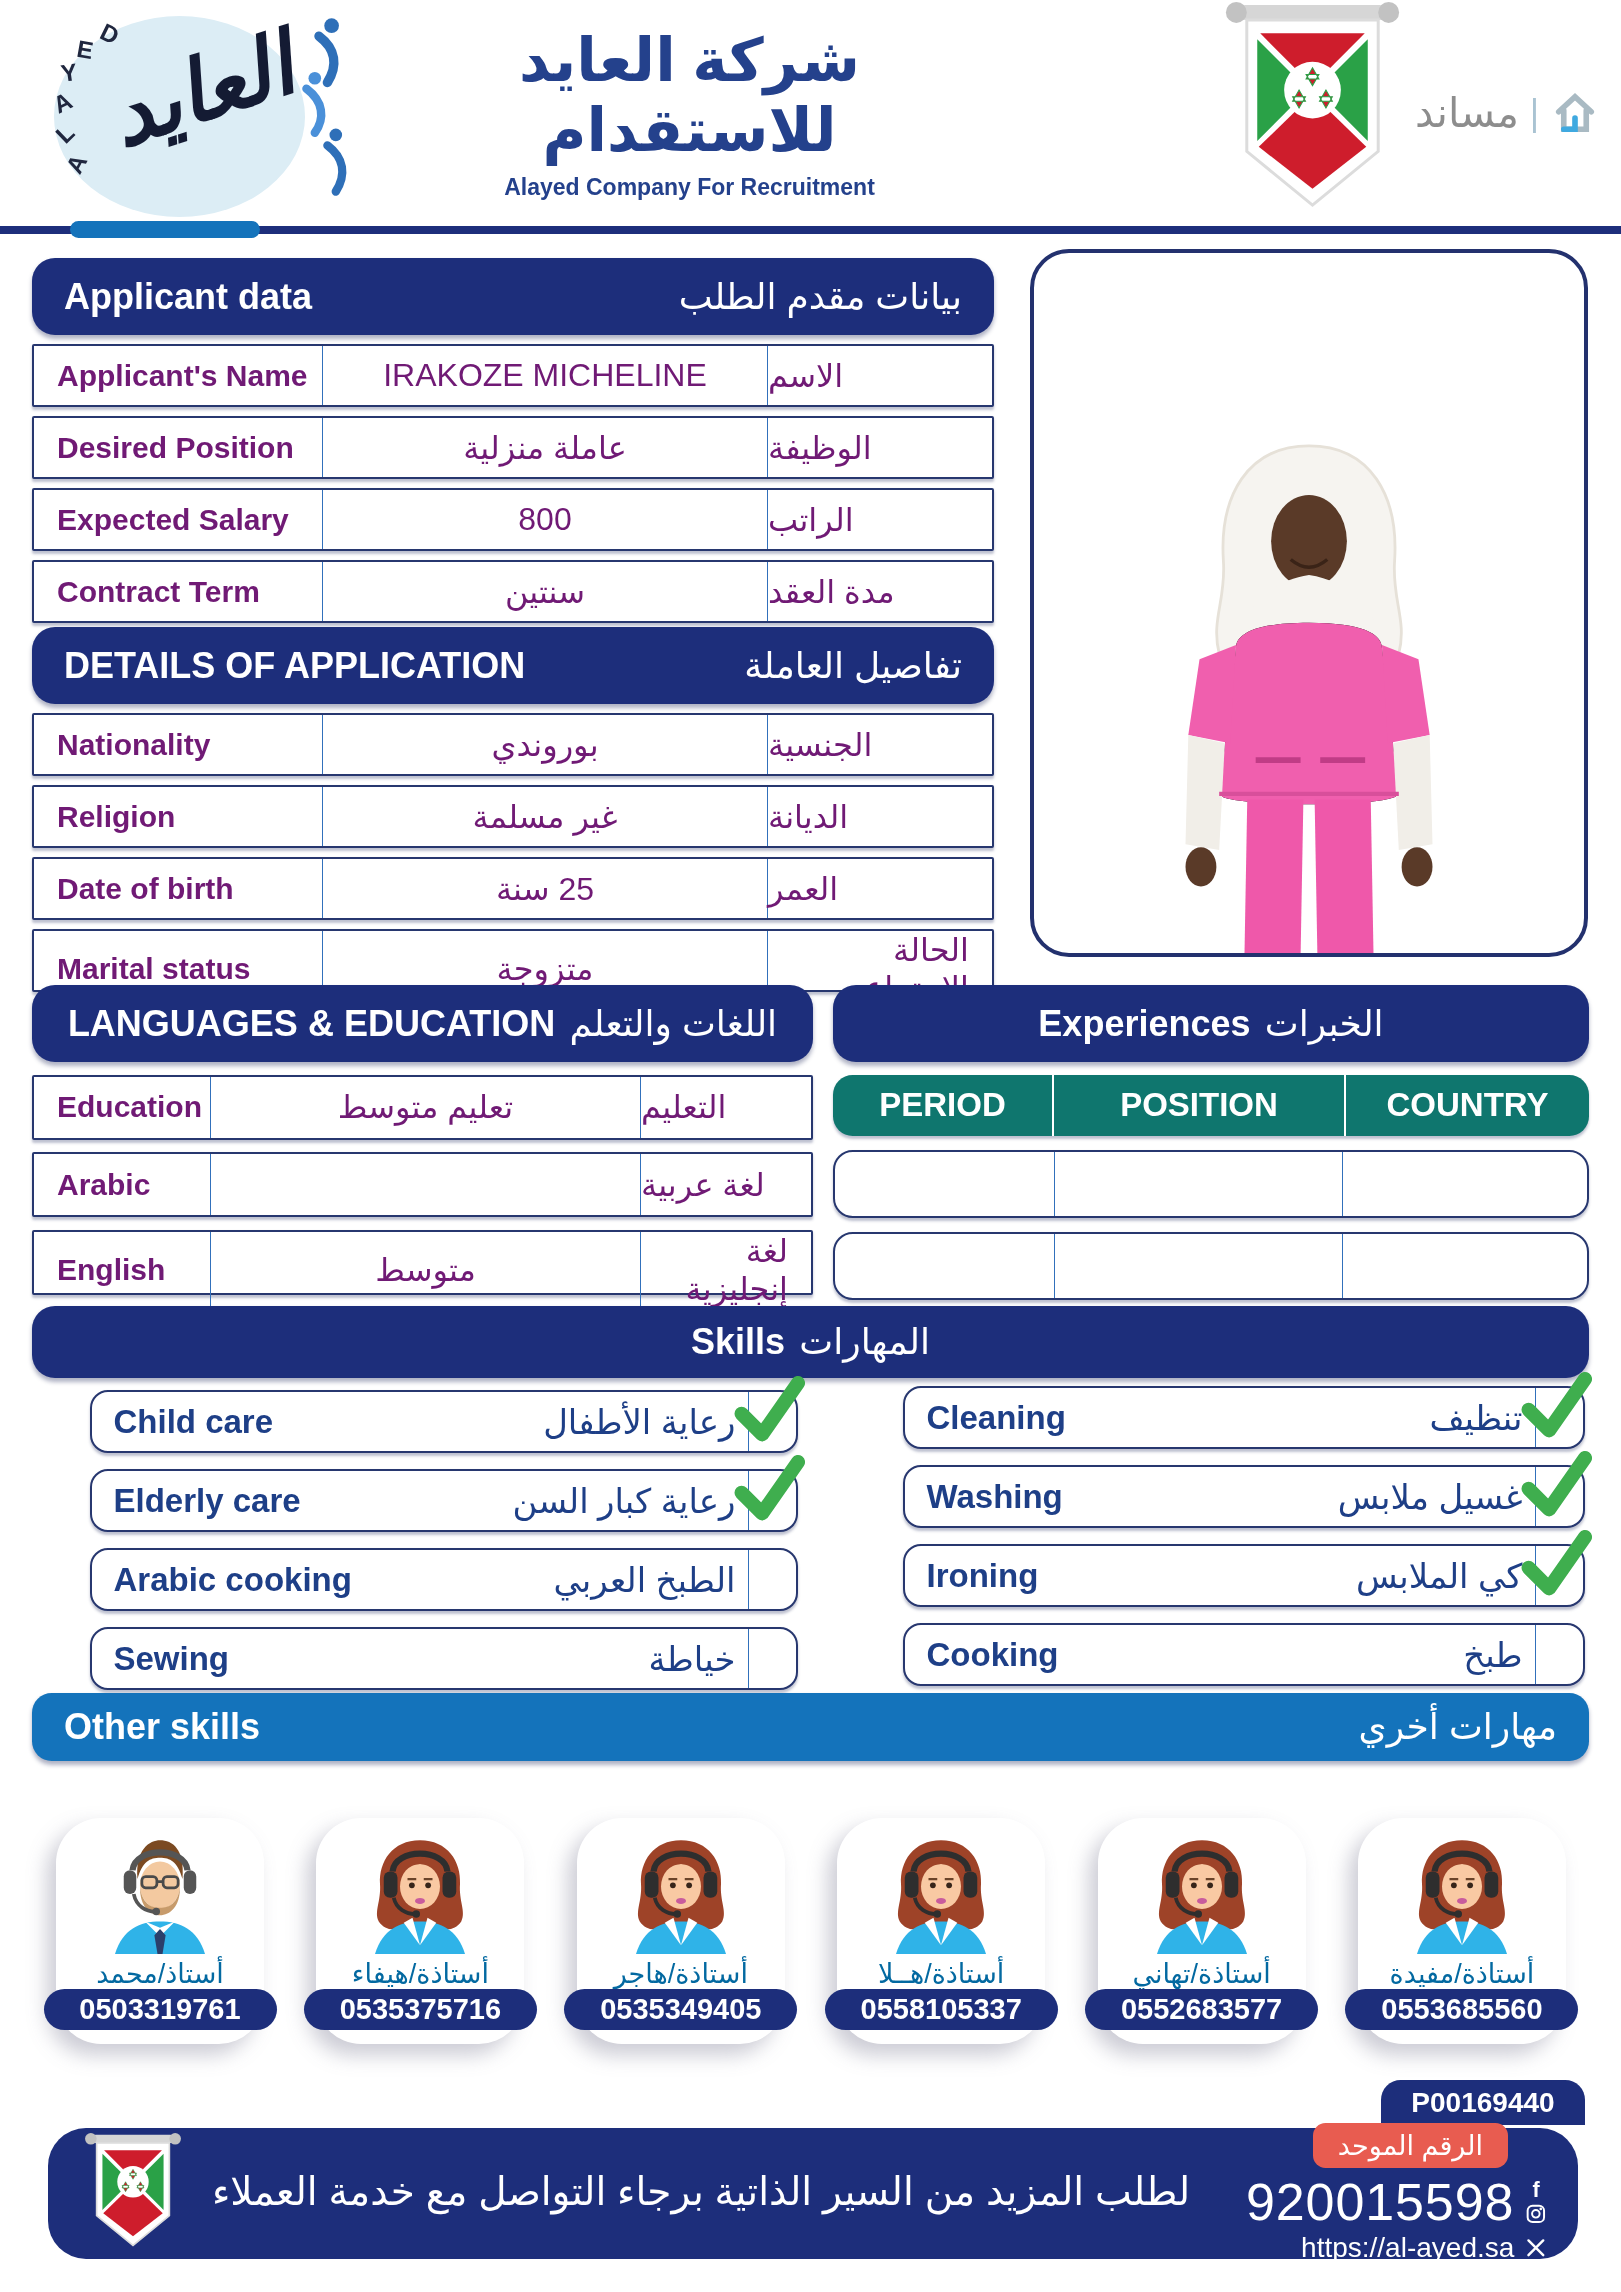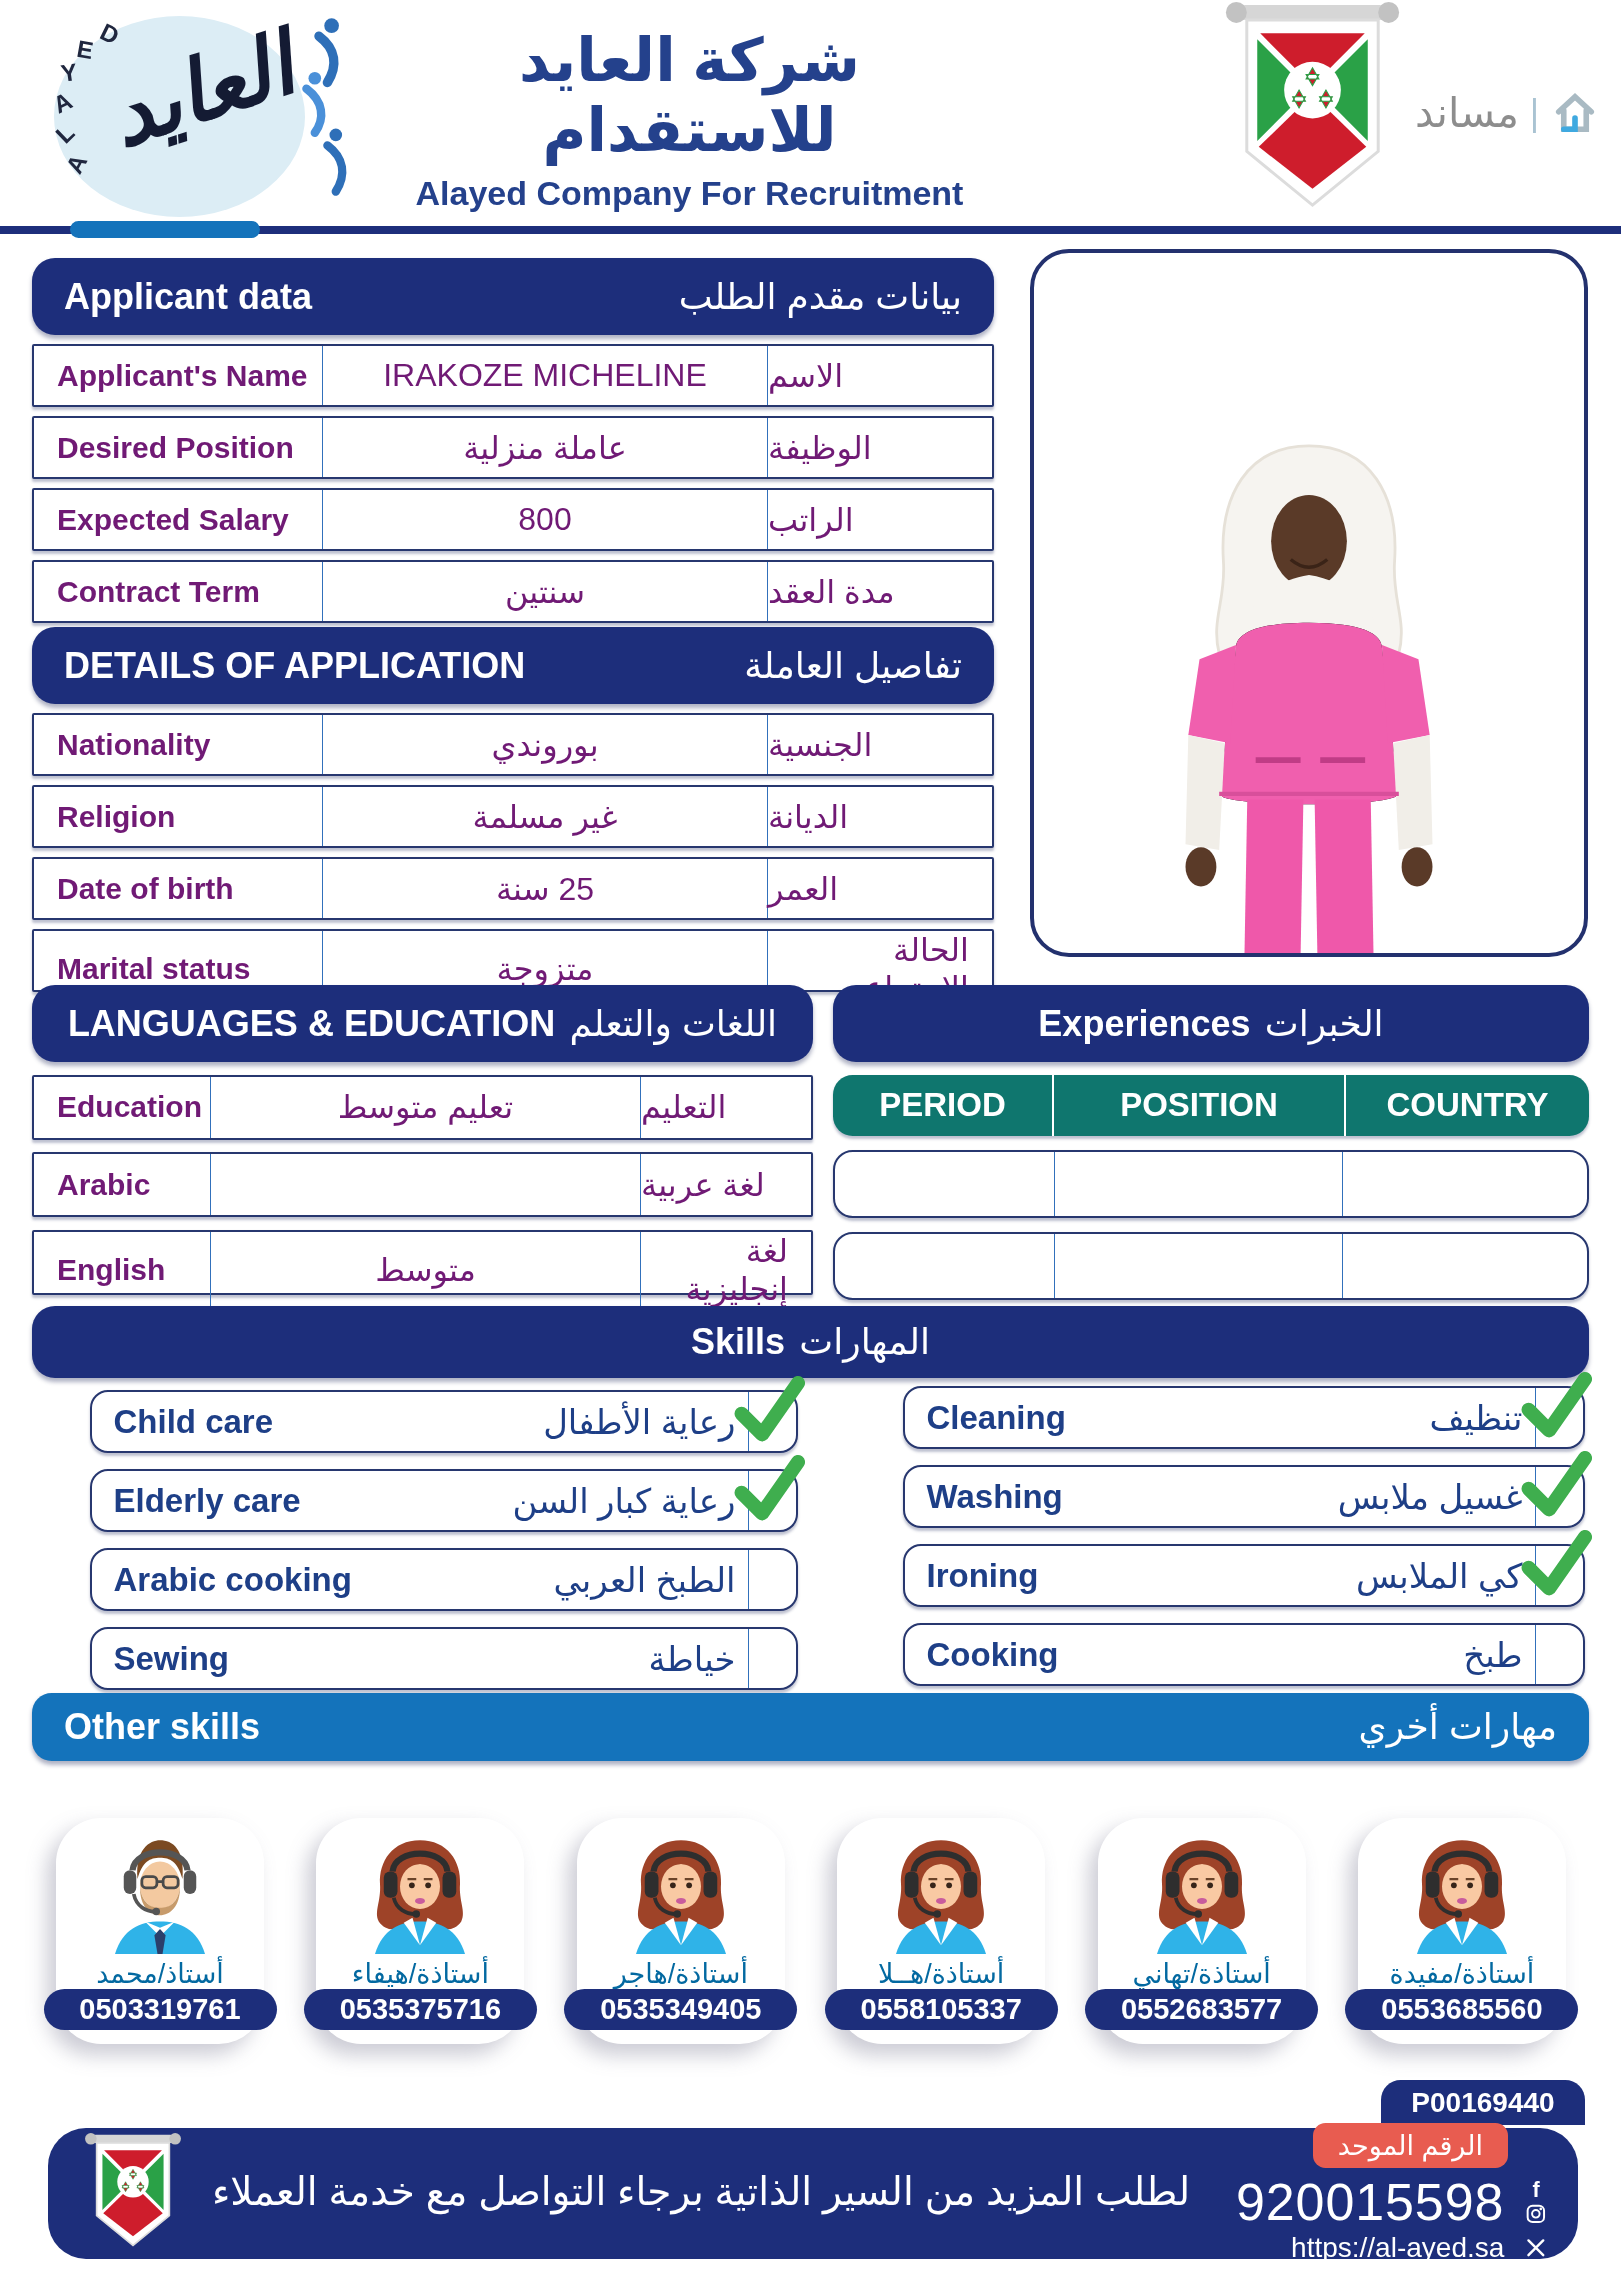--- a/index.html
+++ b/index.html
@@ -8,21 +8,21 @@
   .abs{position:absolute;}
   
   .logo-wrap{position:absolute;left:38px;top:7.2px;width:358px;height:215px;}
   .logo-circle{position:absolute;left:16px;top:9px;width:251px;height:201px;border-radius:50%;background:#dcedf5;}
   .logo-callig{position:absolute;left:70px;top:32px;font-family:"DejaVu Serif","DejaVu Sans",serif;
       font-style:italic;font-weight:bold;font-size:86px;color:#141b33;transform:rotate(-18deg);}
   .logo-arc{position:absolute;font-weight:bold;font-size:24px;color:#20273f;}
   .logo-figs{position:absolute;left:260px;top:5.4px;}
   .co-titles{position:absolute;left:385px;top:25px;width:609px;text-align:center;color:#24418c;}
   .co-ar{font-size:60px;font-weight:bold;}
-  .co-en{font-size:34px;margin-top:9px;font-weight:bold;}
+  .co-en{font-size:23px;margin-top:9px;font-weight:bold;}
   .flag-header{position:absolute;left:1216px;top:1.8px;}
   .musaned{position:absolute;left:1415px;top:88px;display:flex;align-items:center;gap:10.7px;}
   .musaned .word{font-size:41px;color:#8d8d8d;}
   .musaned .sep{font-size:36px;color:#a9c3d2;font-weight:100;}
   .divider{position:absolute;left:0;top:226px;width:1621px;height:8px;background:#1d2e7b;}
   .divider-pill{position:absolute;left:70px;top:221px;width:190px;height:17px;border-radius:9px;background:#1473bb;}
   
   .bar{background:#1d2e7b;color:#fff;border-radius:23px;display:flex;align-items:center;
        box-shadow:0 3.6px 4.5px rgba(25,35,85,.35);}
   .bar.spread{justify-content:space-between;padding:0 32px;}
@@ -66,21 +66,21 @@
   
   .ref-tab{position:absolute;left:1381px;top:2080px;width:204px;height:45px;background:#1d2e7b;color:#fff;
            border-radius:19.7px 19.7px 0 0;display:flex;align-items:center;justify-content:center;
            font-size:28px;font-weight:bold;}
   .footer{position:absolute;left:48px;top:2128px;width:1530px;height:131px;background:#1d2e7b;border-radius:38px;
           display:flex;align-items:center;color:#fff;}
   .f-flag{position:relative;width:152px;height:131px;}
   .f-tag{flex:1;text-align:center;font-size:39px;padding-bottom:3.6px;}
   .f-right{width:376px;display:flex;flex-direction:column;align-items:flex-end;padding-right:32px;box-sizing:border-box;}
   .badge{background:#e85c50;border-radius:12.5px;font-size:27px;padding:6.3px 25px;margin:0 38px 3.6px 0;}
-  .phone-row,.url-row{display:flex;align-items:center;gap:22px;}
+  .phone-row,.url-row{display:flex;align-items:center;gap:12px;}
   .big-phone{font-size:52px;letter-spacing:0.9px;}
   .icons-col{display:flex;flex-direction:column;align-items:center;gap:2.7px;}
   .url{font-size:28px;}
   .fb{font-weight:bold;font-size:21.5px;line-height:1;}
   
   .photo-frame{position:absolute;left:1030px;top:249px;width:550px;height:700px;border:4.5px solid #23316e;
                border-radius:39px;background:#fff;overflow:hidden;}
   .photo-frame svg{position:absolute;left:50%;bottom:-3.6px;transform:translateX(-50%);}
 </style>
 </head>

